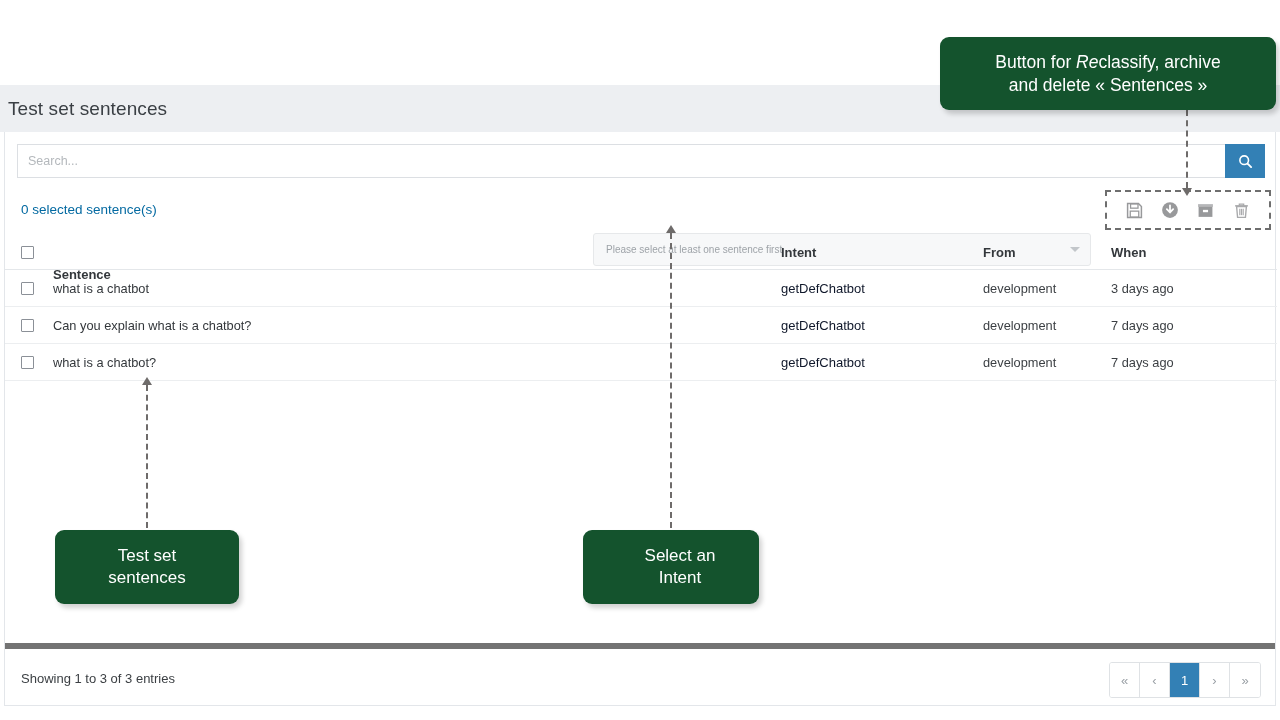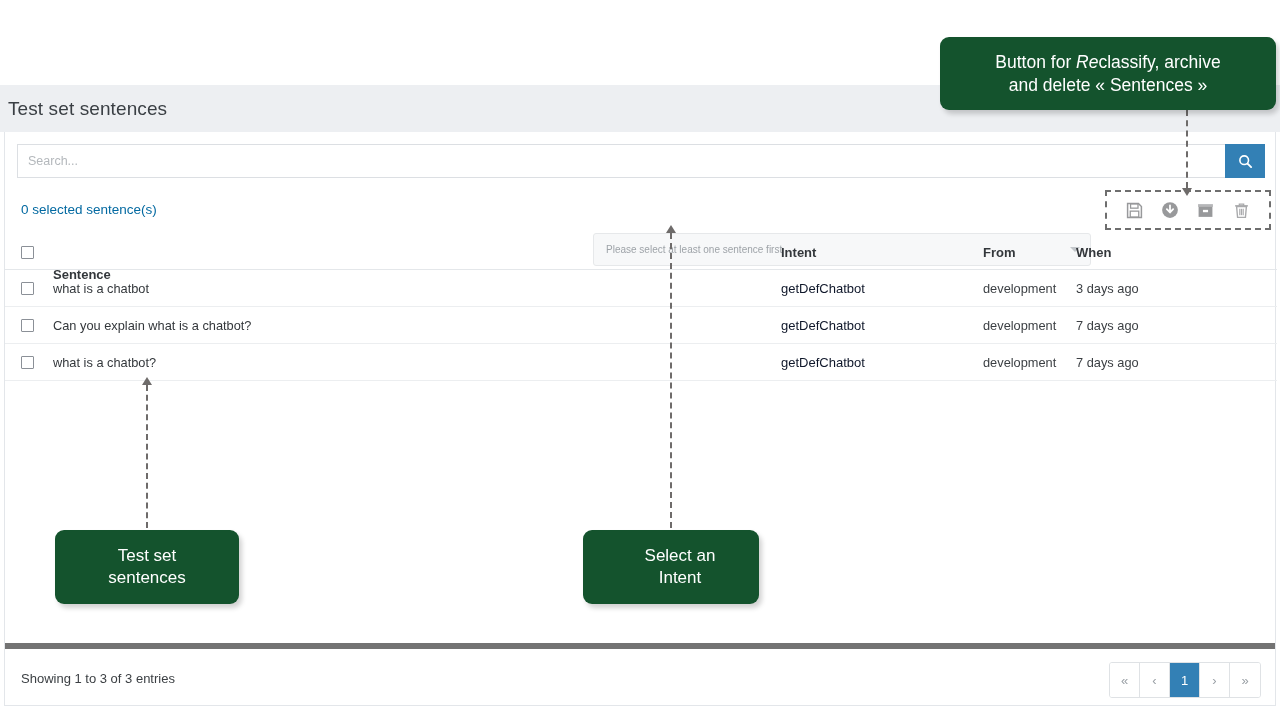--- a/index.html
+++ b/index.html
@@ -88,21 +88,21 @@
     border-bottom: 1px solid #eceef0;
   }
   .tbl-head {
     height: 34px; border-bottom: 1px solid #e4e7ea;
   }
   .tbl-head .c { font-weight: bold; font-size: 13px; color: #33373b; }
   .c { font-size: 12.8px; color: #3b3f43; }
   .c-check { width: 44px; display: flex; align-items: center; justify-content: center; }
   .c-sent  { width: 714px; padding-left: 4px; }
   .c-int   { width: 220px; padding-left: 18px; }
-  .c-from  { width: 93px; }
+  .c-from  { width: 128px; }
   .c-when  { width: 160px; }
   .tbl-head .c-sent { padding-left: 4px; margin-top: 43px; }
 
   .chk {
     width: 13px; height: 13px; border: 1px solid #8b9097; background: #fff;
     display: inline-block; cursor: pointer; border-radius: 1px;
   }
   .intent-link { color: #0f172a; font-size: 13px; cursor: pointer; }
   .row-sent { color: #33373b; }
 

